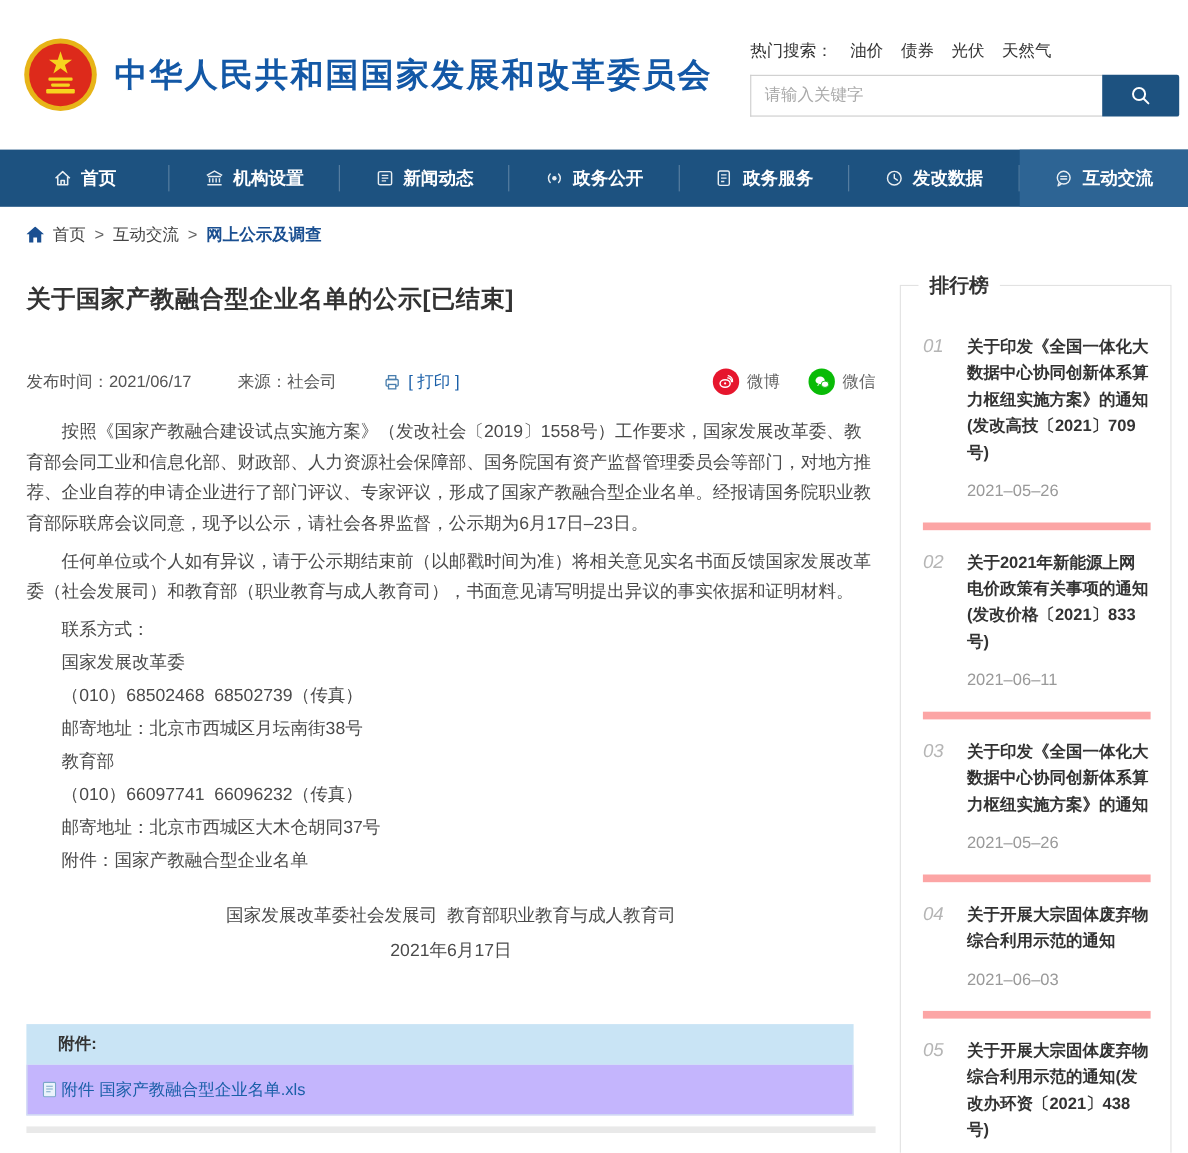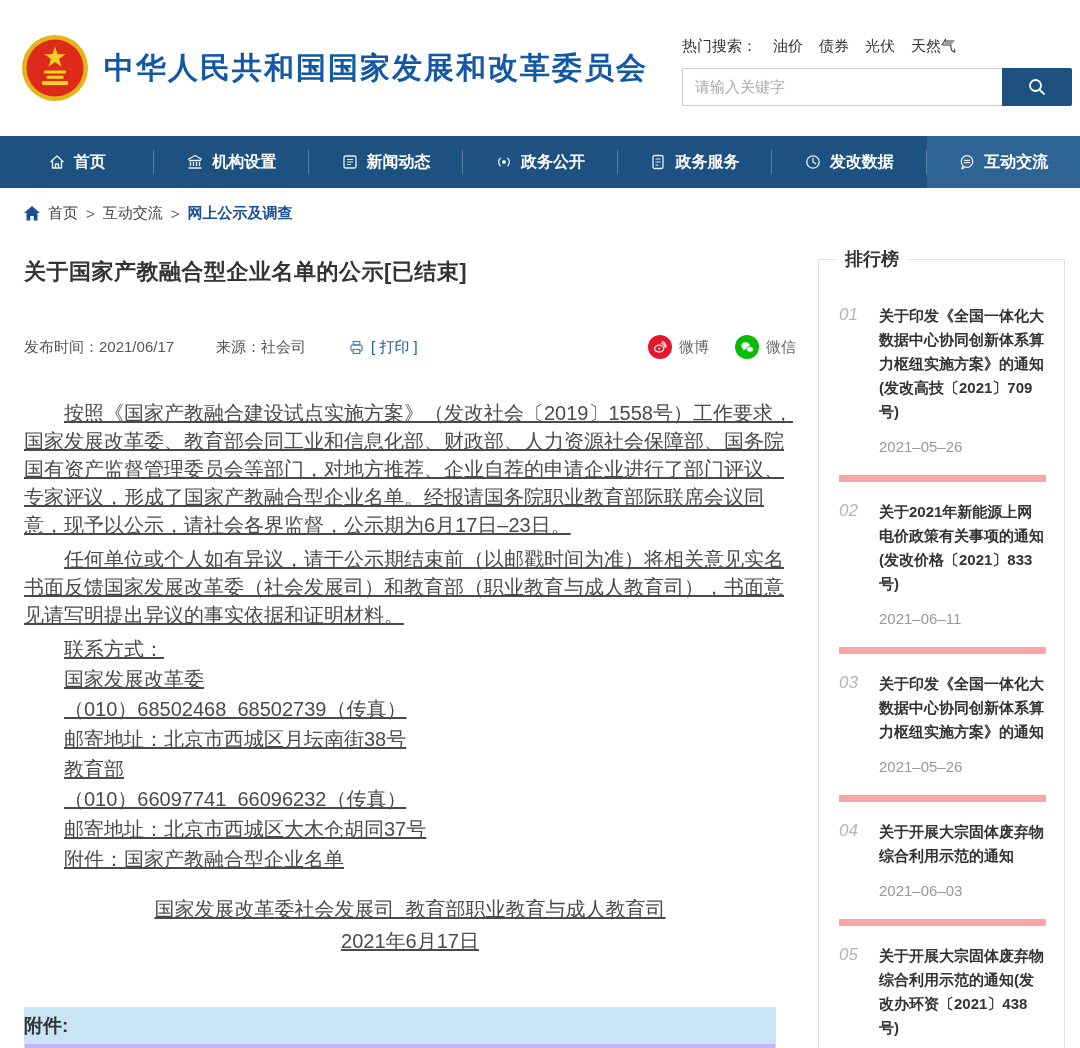--- a/index.html
+++ b/index.html
@@ -41,29 +41,29 @@
   
   .article-title { font-size:22px; font-weight:bold; color:#333; margin-top:22px; letter-spacing:0.5px; }
   .meta-row { display:flex; align-items:center; margin-top:48px; font-size:15px; color:#555; }
   .meta-item { margin-right:42px; white-space:pre-wrap; }
   .print-btn { display:flex; align-items:center; gap:6px; color:#1a5fa8; cursor:pointer; }
   .share-group { margin-left:auto; display:flex; align-items:center; gap:26px;text-align:right; }
   .share-btn { display:flex; align-items:center; gap:7px; color:#666; font-size:15px; cursor:pointer; }
   .badge { width:24px; height:24px; border-radius:50%; display:flex; align-items:center; justify-content:center; }
   .badge.weibo { background:#e6162d; }
   .badge.wechat { background:#09bb07; }
-  .article-body { margin-top:40px; font-size:20px; color:#4a4a4a; line-height:28px;text-decoration:underline; }
+  .article-body { margin-top:20px; font-size:16px; color:#4a4a4a; line-height:28px; }
   .article-body p.para { text-indent:2em; margin-bottom:6px; }
   .article-body p.contact { text-indent:2em; margin:2px 0; white-space:pre-wrap; }
   .signature { text-align:center; margin-top:22px; white-space:pre-wrap; }
   .sign-date { text-align:center; margin-top:4px; }
   
   .attachment { margin-top:52px; width:752px; }
   .attachment-header { height:37px; background:#c9e4f5; display:flex; align-items:center;
-    padding-left:0; font-size:19px; font-weight:bold; color:#333; }
+    padding-left:29px; font-size:15px; font-weight:bold; color:#333; }
   .attachment-row { height:46px; border:1px solid #d4e4f0; border-top:none; display:flex;
     align-items:center; padding-left:13px; background:#c4b5fd; }
   .attachment-link { display:flex; align-items:center; gap:4px; color:#1a5fa8; font-size:15px;
     cursor:pointer; text-decoration:none; }
   
   .rank-box { position:relative; border:1px solid #e2e2e2; margin-top:24px; padding:26px 18px 6px 20px; }
   .rank-legend { position:absolute; top:-13px; left:16px; background:#fff; padding:0 10px;
     font-size:18px; font-weight:bold; color:#333; }
   .rank-item { display:flex; gap:12px; padding:18px 0 20px; border-bottom:7px solid #fca5a5; }
   .rank-item:last-child { border-bottom:none; }

